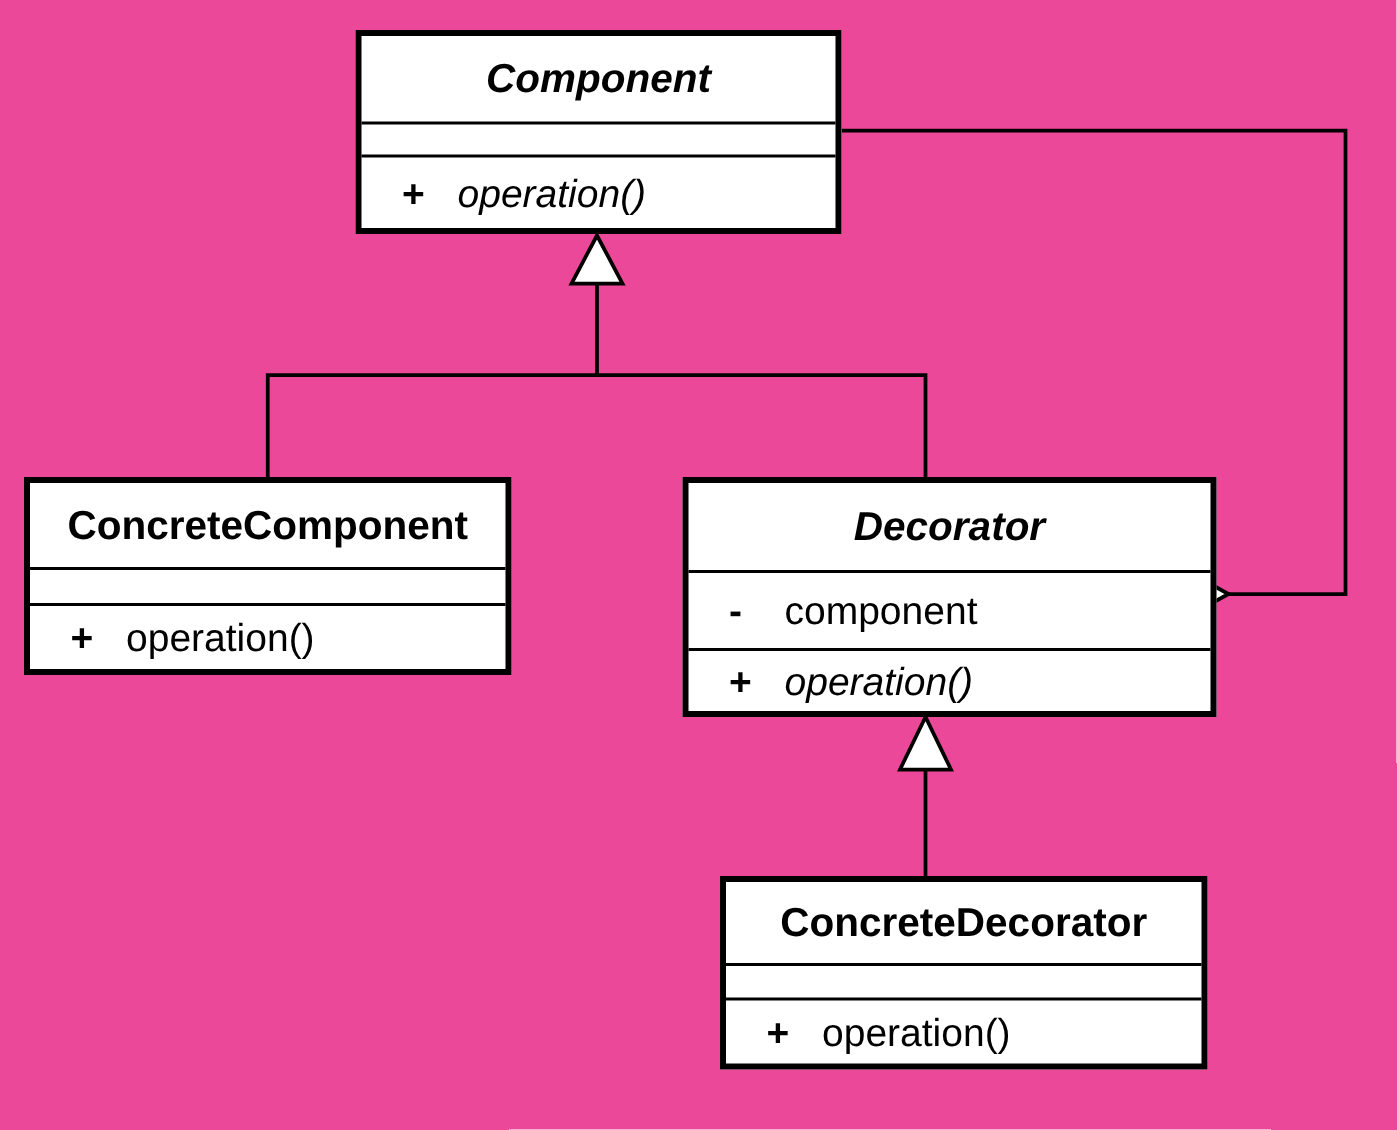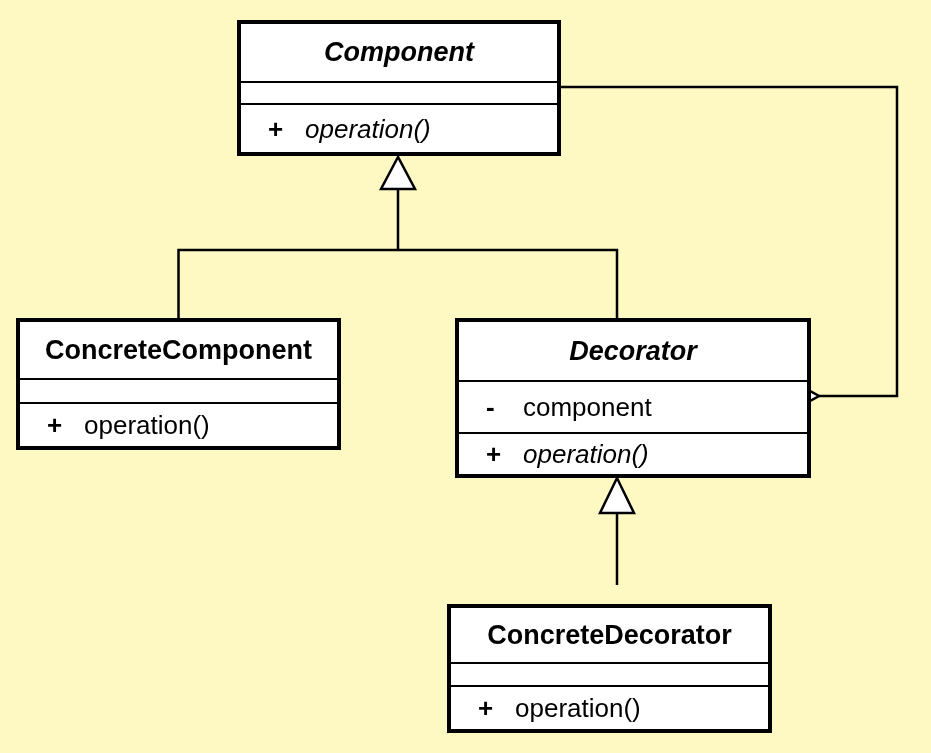--- a/index.html
+++ b/index.html
@@ -5,21 +5,21 @@
   html, body {
     margin: 0;
     padding: 0;
     background: #ffffff;
     font-family: "Liberation Sans", sans-serif;
   }
   #canvas {
     position: relative;
     width: 931px;
     height: 753px;
-    background: #fef9c3;
+    background: #ec4899;
     overflow: hidden;
   }
   #connectors {
     position: absolute;
     left: 0;
     top: 0;
     z-index: 0;
   }
   .uml-class {
     position: absolute;
@@ -115,21 +115,21 @@
       </div>
     </div>
     <div class="uml-section grow">
       <div class="uml-member">
         <span class="sign">+</span>
         <span class="label abstract">operation()</span>
       </div>
     </div>
   </div>
 
-  <div class="uml-class" style="left:447px; top:584px; width:325px; height:129px;margin-top:20px;">
+  <div class="uml-class" style="left:480px; top:584px; width:325px; height:129px;">
     <div class="uml-title" style="height:54px;">ConcreteDecorator</div>
     <div class="uml-section" style="height:21px;"></div>
     <div class="uml-section grow">
       <div class="uml-member">
         <span class="sign">+</span>
         <span class="label">operation()</span>
       </div>
     </div>
   </div>
 

